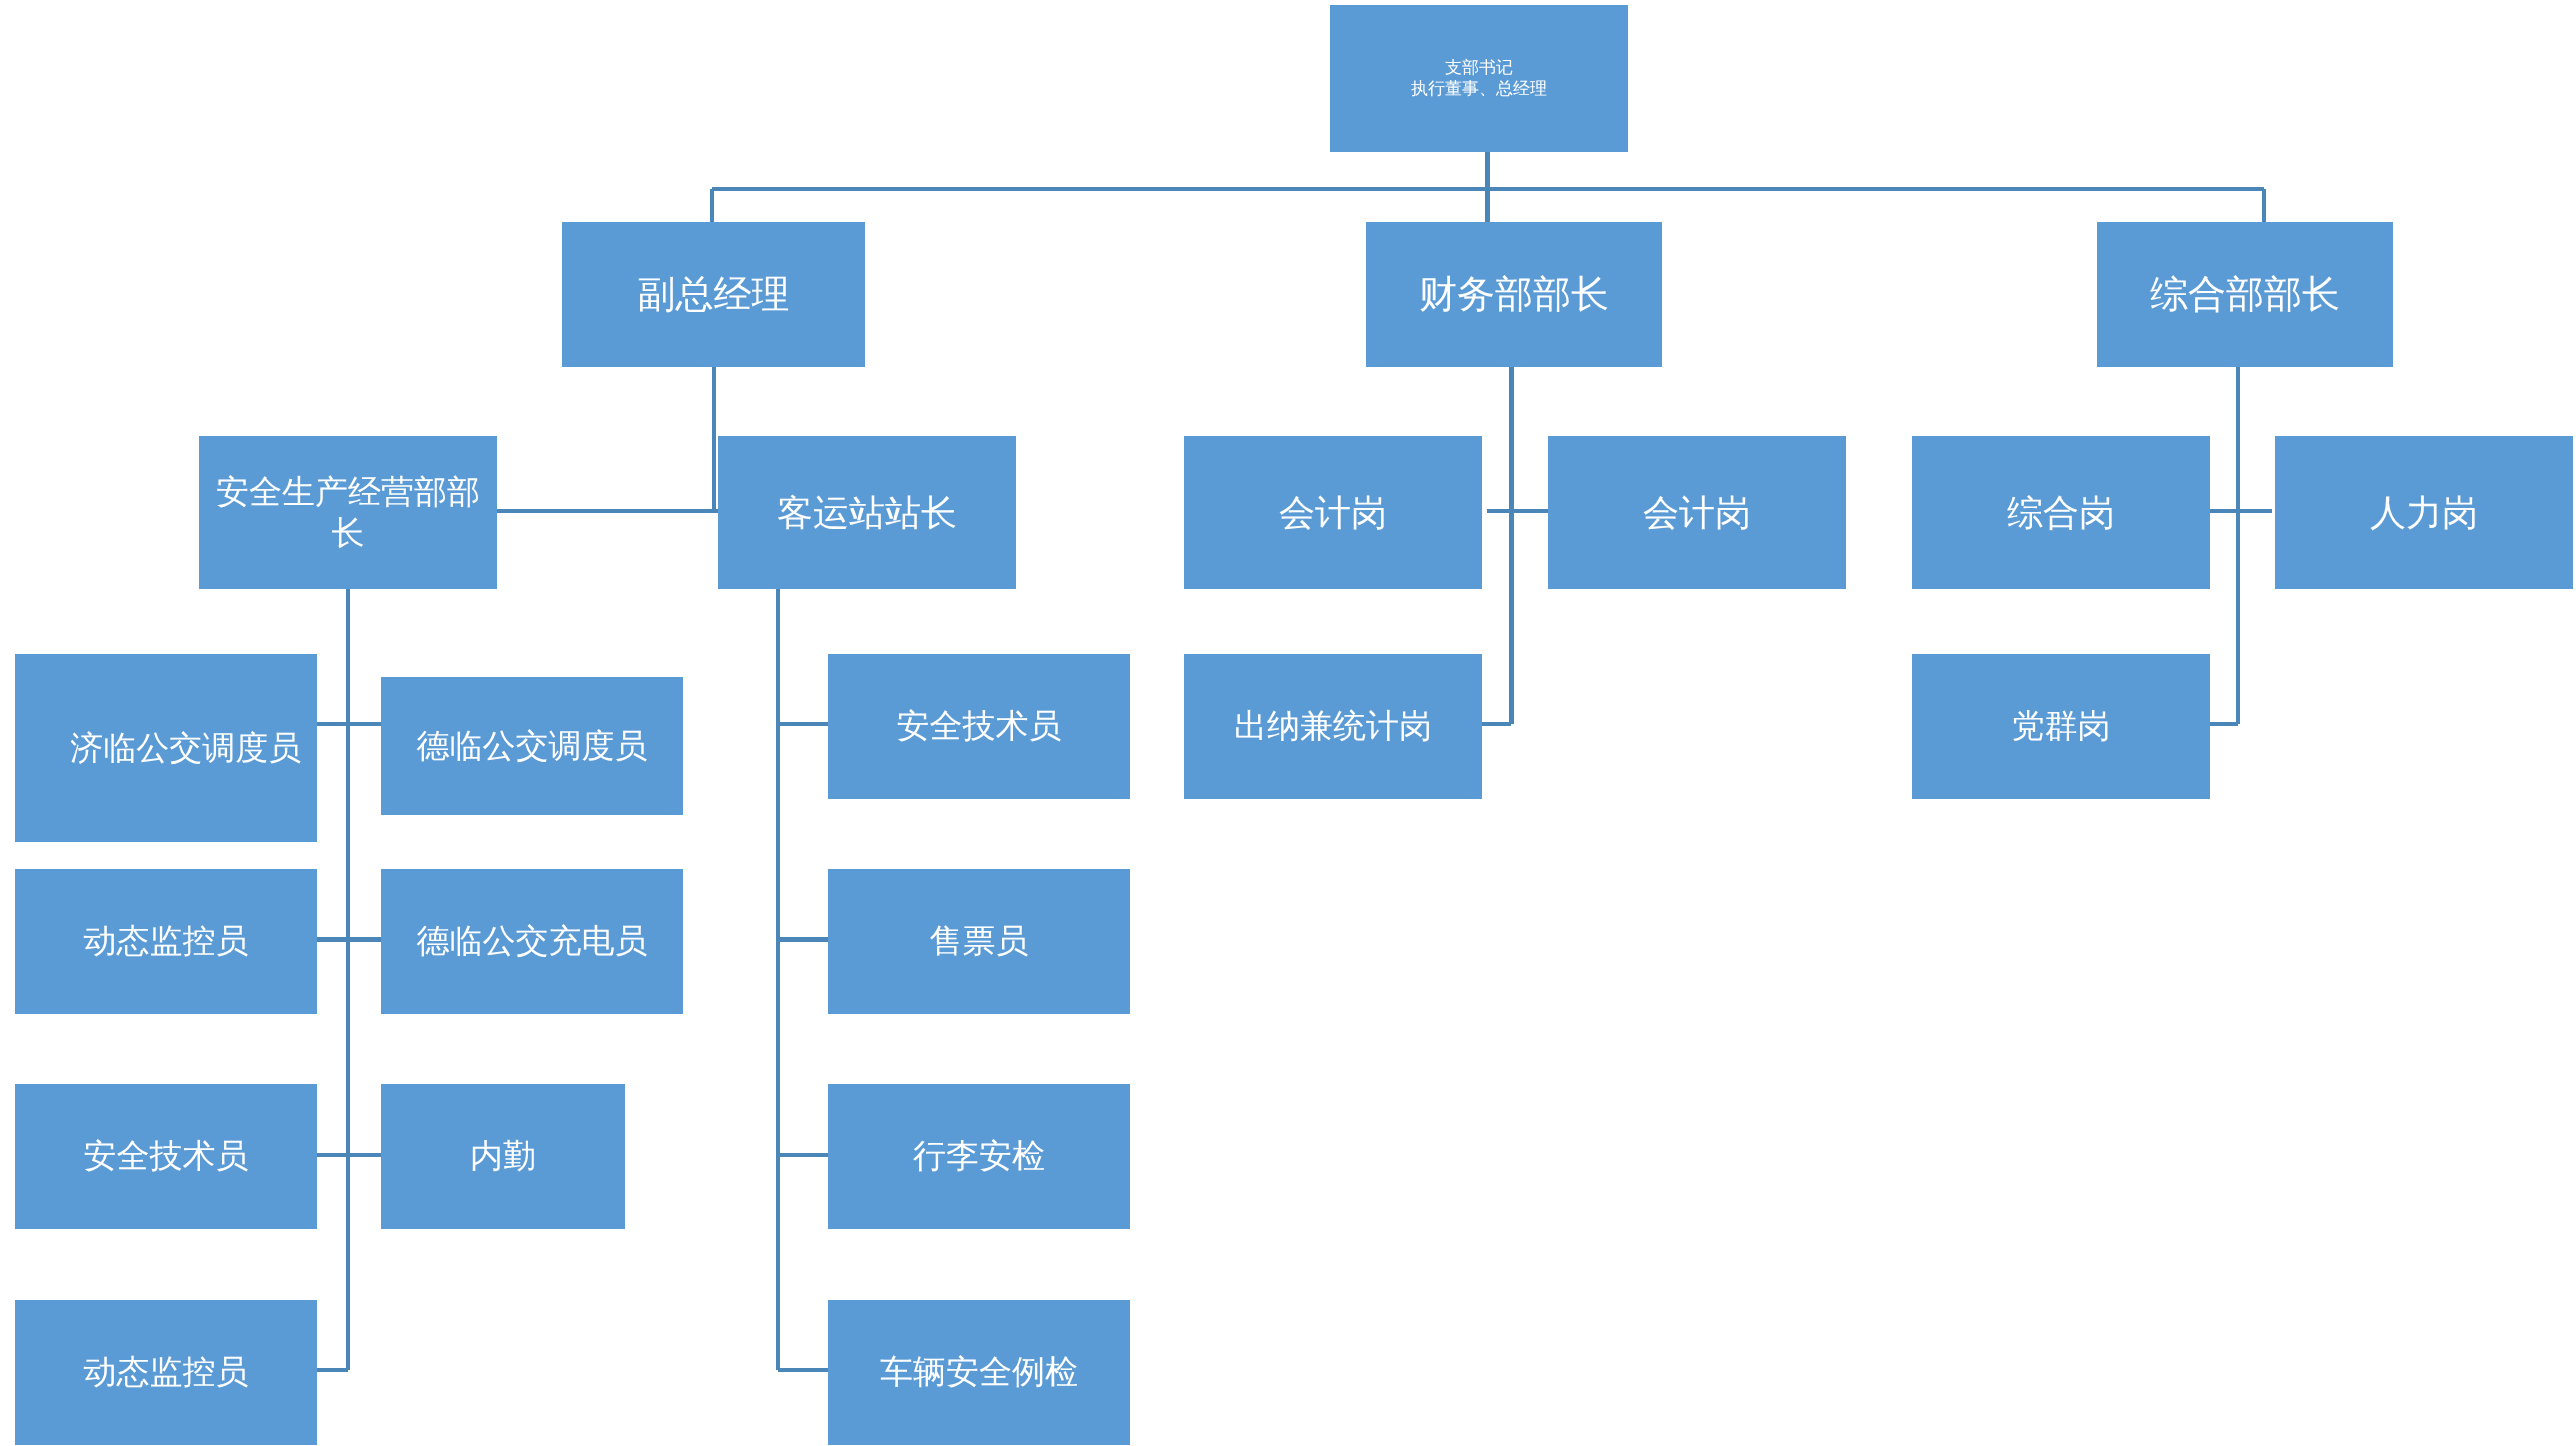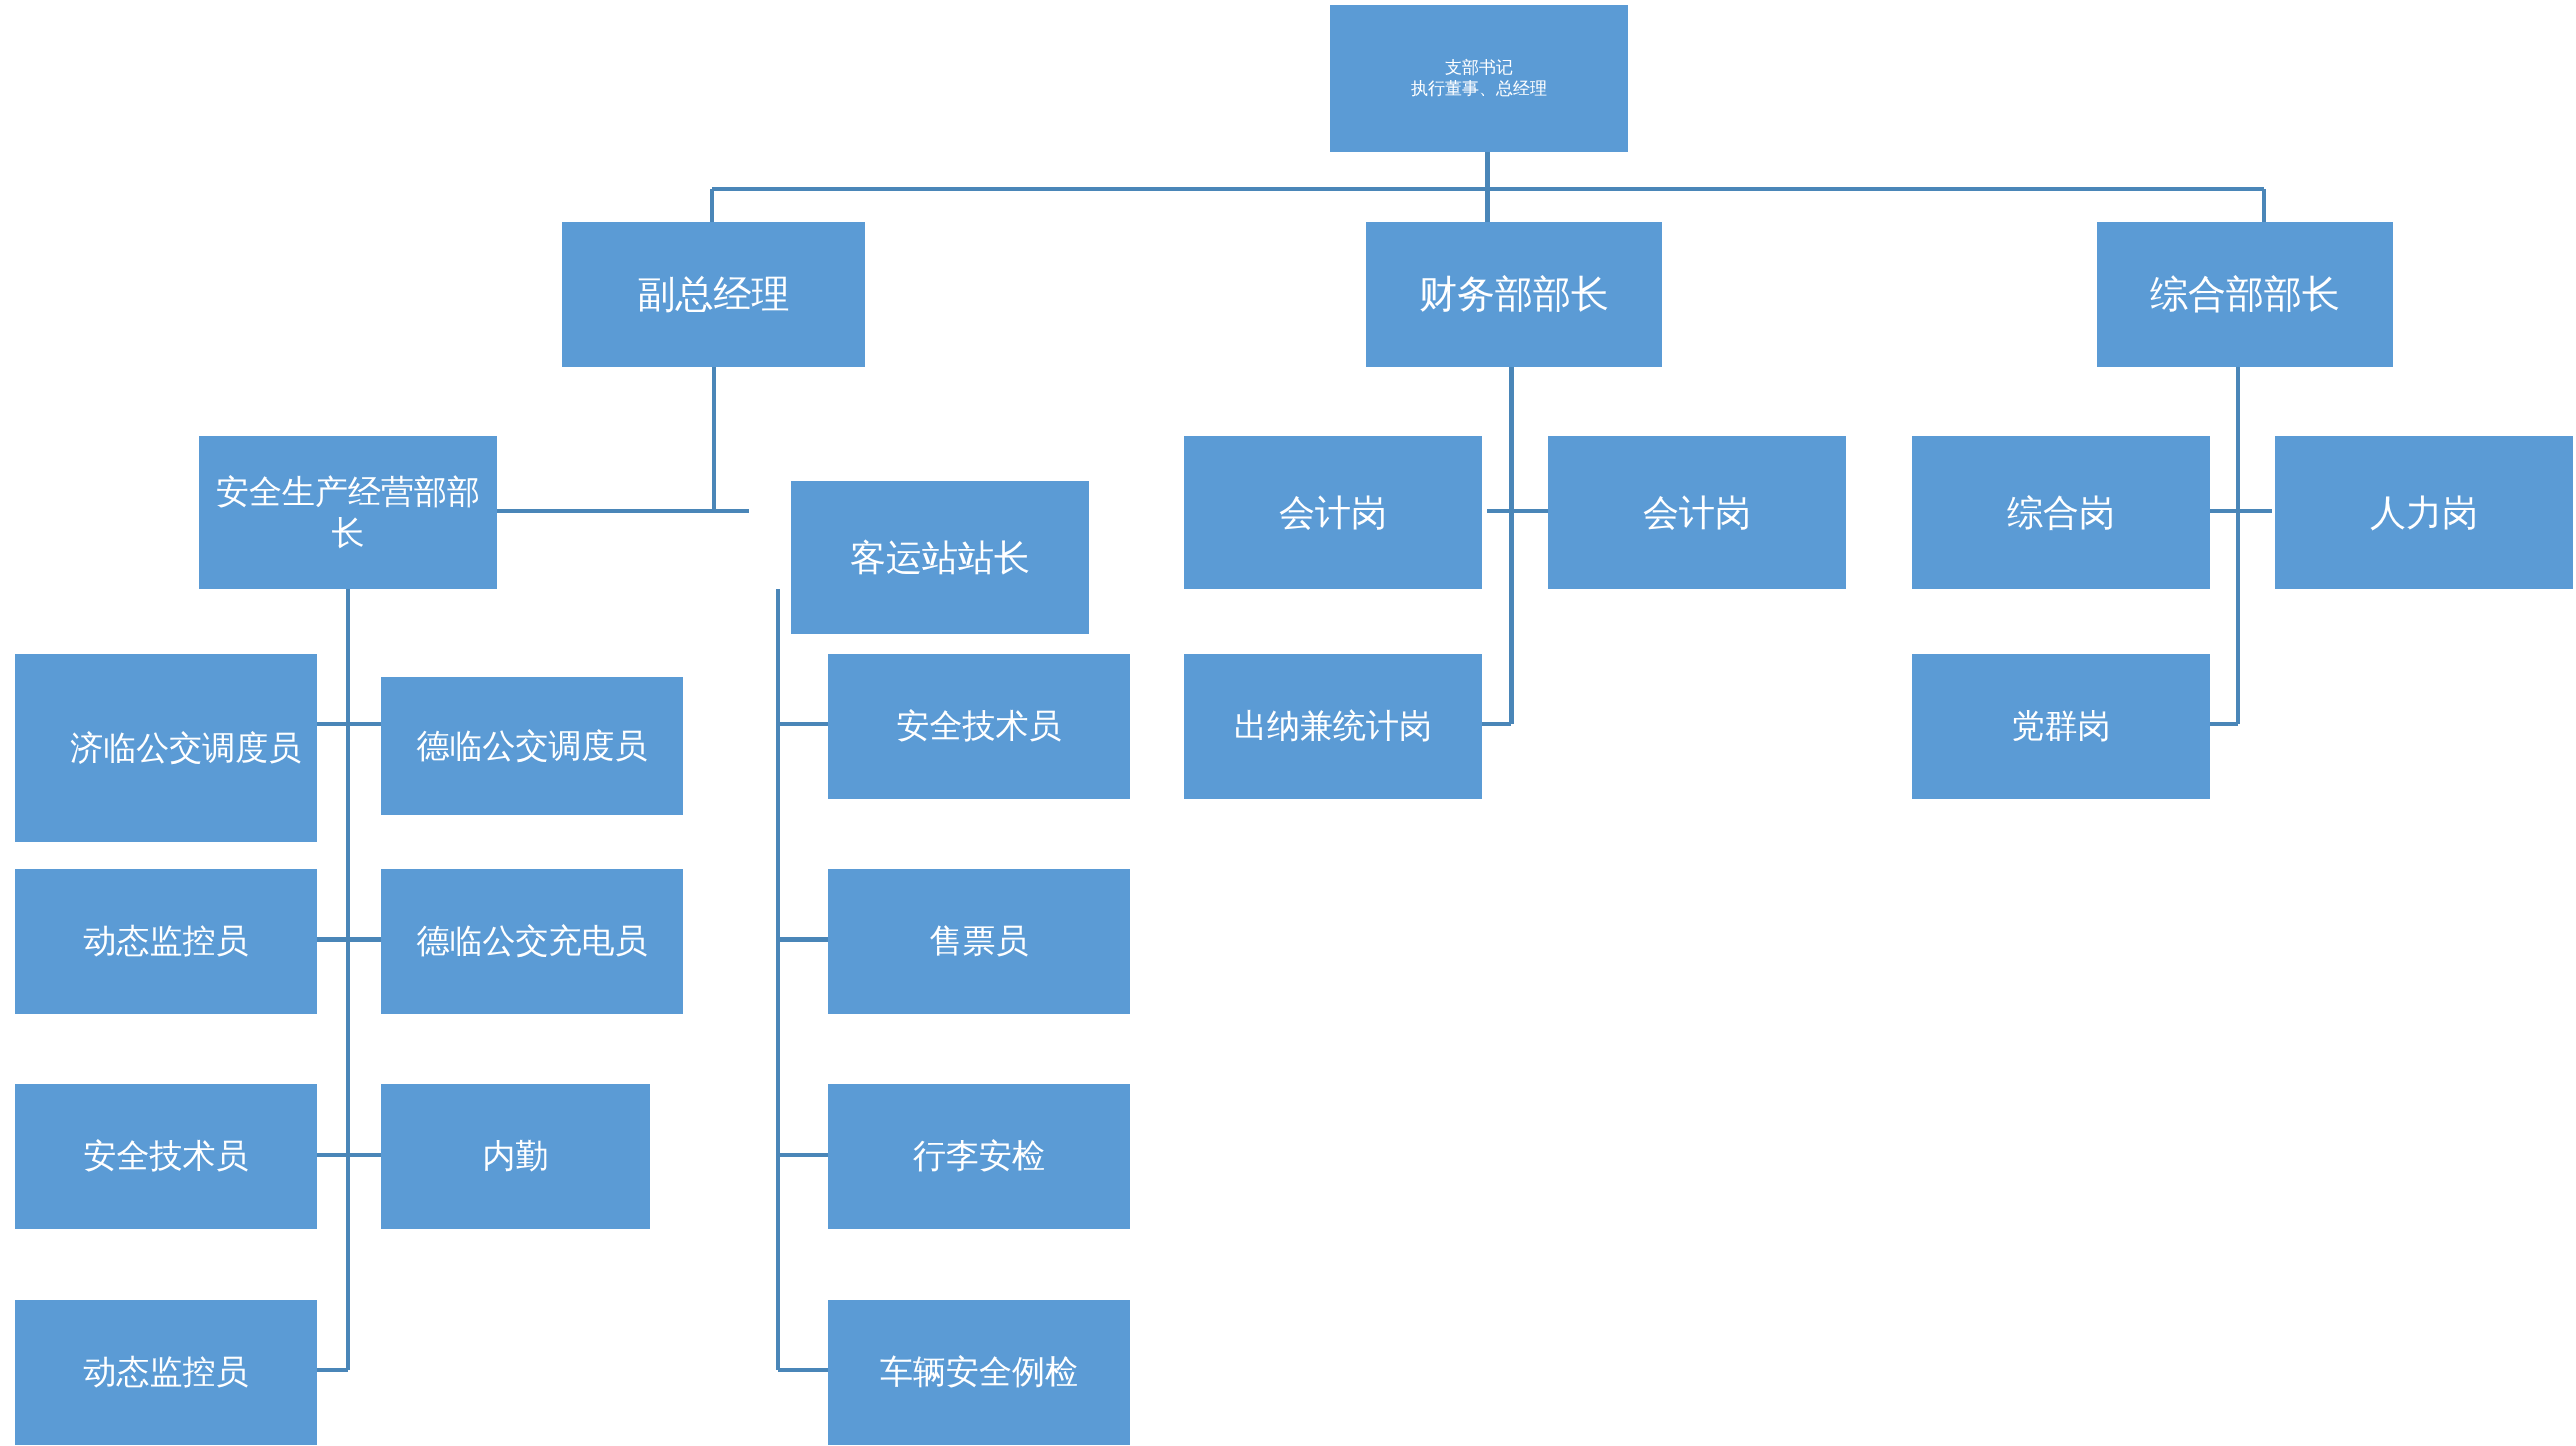--- a/index.html
+++ b/index.html
@@ -98,21 +98,21 @@
 执行董事、总经理</div>
 
   <div class="node lvl2" style="left:562px; top:222px; width:303px; height:145px;">副总经理</div>
 
   <div class="node lvl2" style="left:1366px; top:222px; width:296px; height:145px;">财务部部长</div>
 
   <div class="node lvl2" style="left:2097px; top:222px; width:296px; height:145px;">综合部部长</div>
 
   <div class="node lvl3 narrow" style="left:199px; top:436px; width:298px; height:153px;">安全生产经营部部长</div>
 
-  <div class="node lvl3" style="left:791px; top:436px; width:298px; height:153px;margin-top:45px;">客运站站长</div>
+  <div class="node lvl3" style="left:718px; top:436px; width:298px; height:153px;">客运站站长</div>
 
   <div class="node lvl3" style="left:1184px; top:436px; width:298px; height:153px;">会计岗</div>
 
   <div class="node lvl3" style="left:1548px; top:436px; width:298px; height:153px;">会计岗</div>
 
   <div class="node lvl3" style="left:1912px; top:436px; width:298px; height:153px;">综合岗</div>
 
   <div class="node lvl3" style="left:2275px; top:436px; width:298px; height:153px;">人力岗</div>
 
   <div class="node leaf" style="left:15px; top:654px; width:302px; height:188px;padding-left:46px;">济临公交调度员</div>
@@ -120,21 +120,21 @@
   <div class="node leaf" style="left:15px; top:869px; width:302px; height:145px;">动态监控员</div>
 
   <div class="node leaf" style="left:15px; top:1084px; width:302px; height:145px;">安全技术员</div>
 
   <div class="node leaf" style="left:15px; top:1300px; width:302px; height:145px;">动态监控员</div>
 
   <div class="node leaf" style="left:381px; top:654px; width:302px; height:138px;margin-top:23px;">德临公交调度员</div>
 
   <div class="node leaf" style="left:381px; top:869px; width:302px; height:145px;">德临公交充电员</div>
 
-  <div class="node leaf" style="left:381px; top:1084px; width:269px; height:145px;">内勤</div>
+  <div class="node leaf" style="left:381px; top:1084px; width:244px; height:145px;">内勤</div>
 
   <div class="node leaf" style="left:828px; top:654px; width:302px; height:145px;">安全技术员</div>
 
   <div class="node leaf" style="left:828px; top:869px; width:302px; height:145px;">售票员</div>
 
   <div class="node leaf" style="left:828px; top:1084px; width:302px; height:145px;">行李安检</div>
 
   <div class="node leaf" style="left:828px; top:1300px; width:302px; height:145px;">车辆安全例检</div>
 
   <div class="node leaf" style="left:1184px; top:654px; width:298px; height:145px;">出纳兼统计岗</div>

